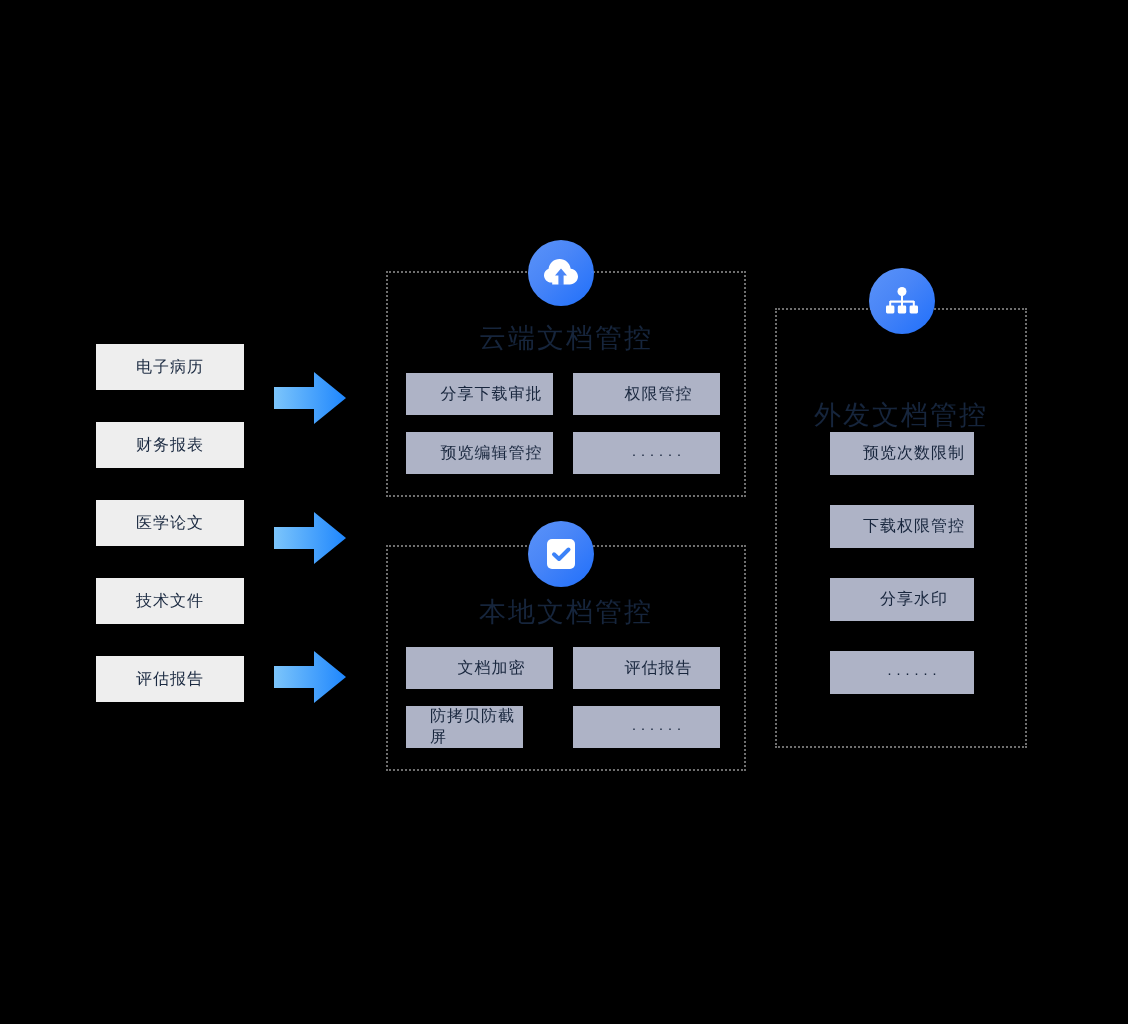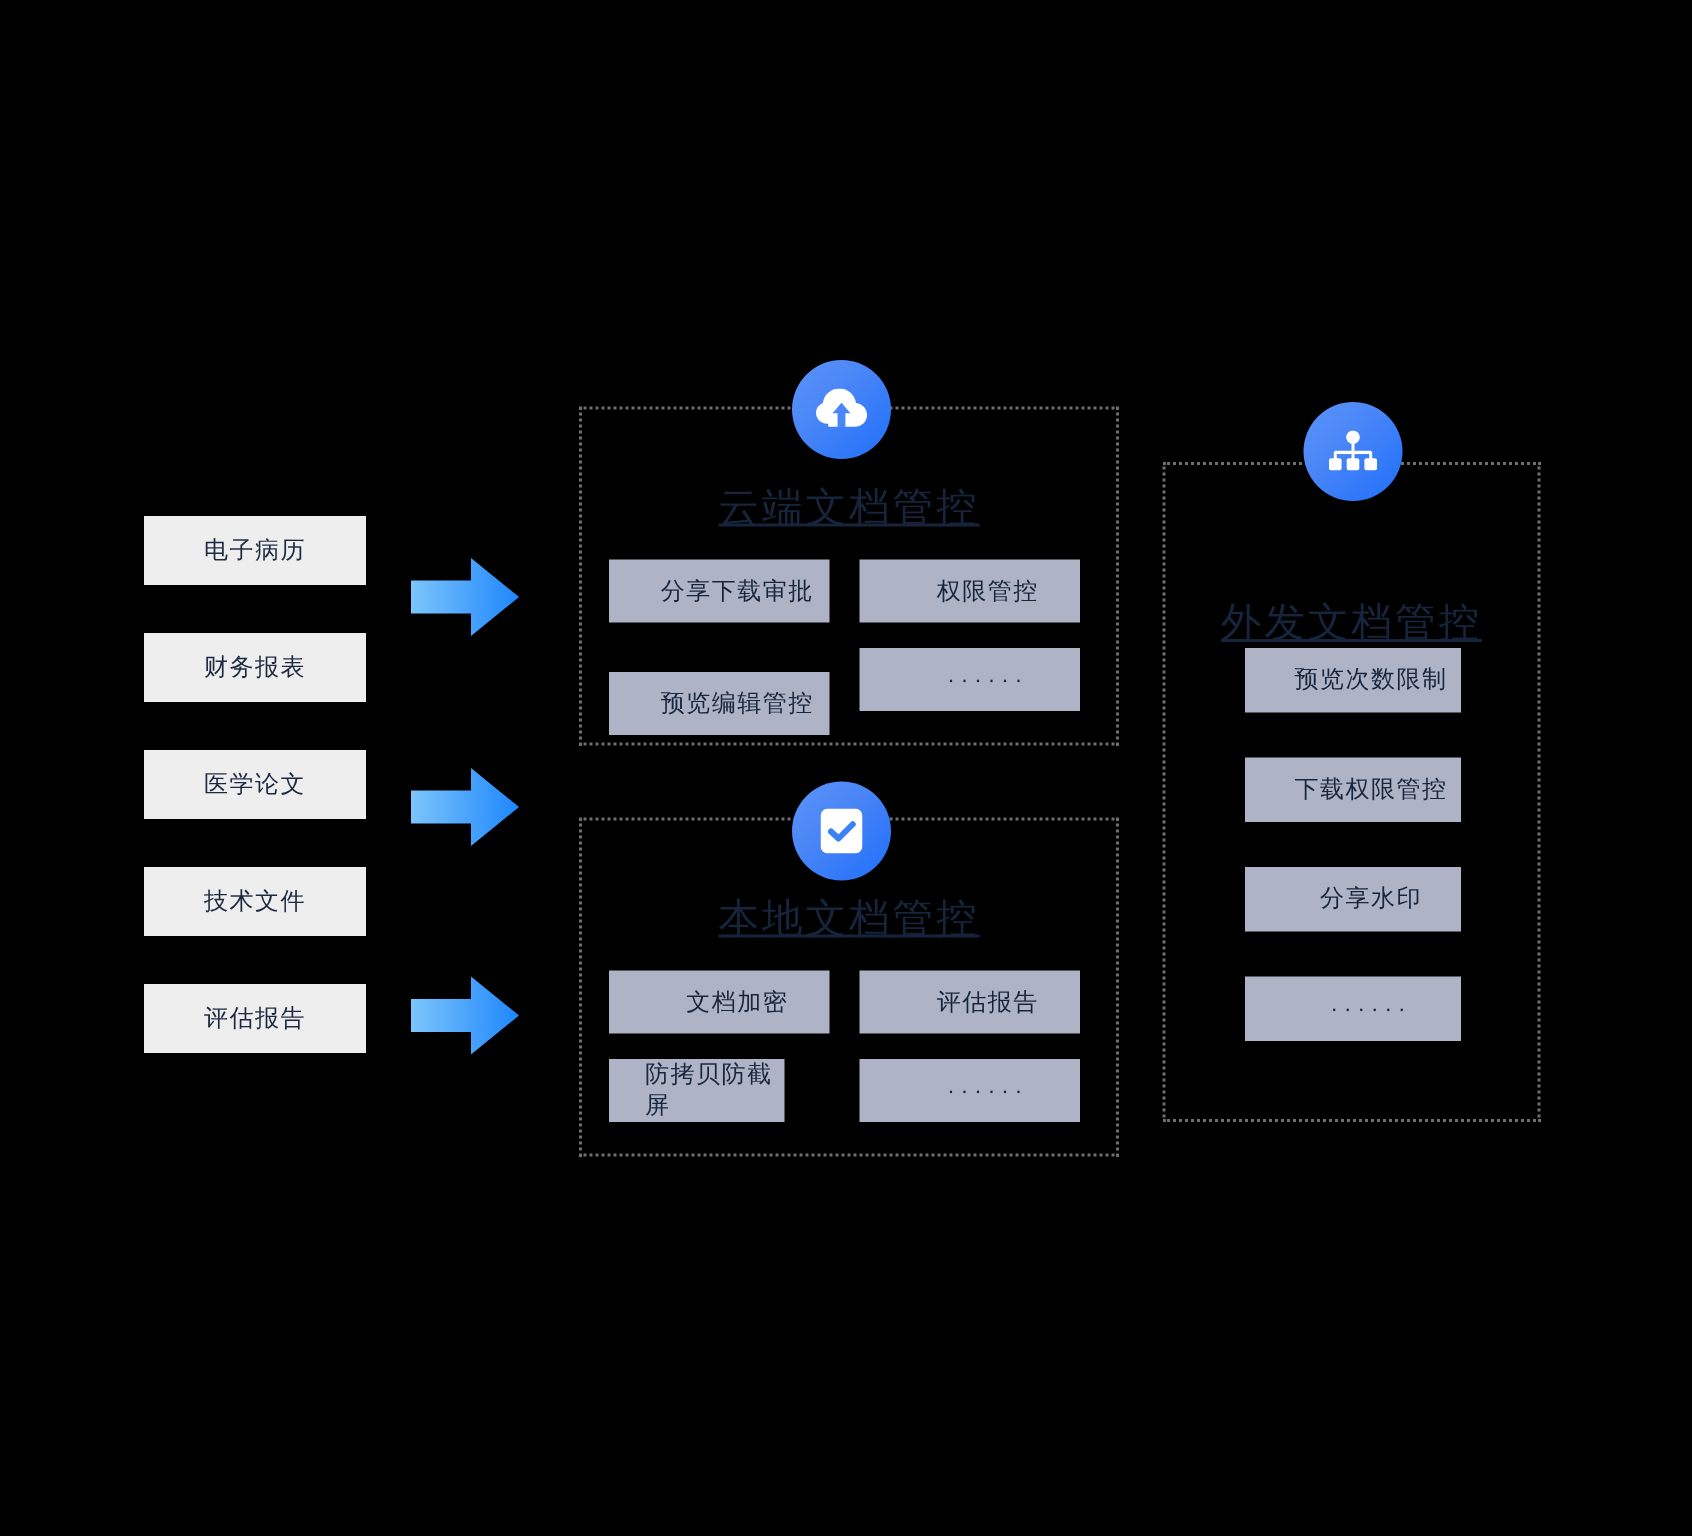--- a/index.html
+++ b/index.html
@@ -62,21 +62,20 @@
   }
   .panel-title {
     position: absolute;
     left: 0;
     width: 100%;
     text-align: center;
     color: #16253c;
     font-size: 27px;
     letter-spacing: 2px;
     white-space: nowrap;
-    text-decoration: underline;
   }
 
   .chip {
     position: absolute;
     background: #aeb3c6;
     color: #18263d;
     display: flex;
     align-items: center;
     justify-content: center;
     font-size: 16px;
@@ -146,21 +145,21 @@
         </linearGradient>
       </defs>
       <path d="M0 15 L40 15 L40 0 L72 26 L40 52 L40 37 L0 37 Z" fill="url(#ag3)"></path>
     </svg>
   </div>
 
   <div class="panel" style="left:386px; top:271px; width:360px; height:226px;">
     <div class="panel-title" style="top:47px;">云端文档管控</div>
     <div class="chip" style="left:18px; top:100px; width:147px; height:42px;">分享下载审批</div>
     <div class="chip" style="left:185px; top:100px; width:147px; height:42px;">权限管控</div>
-    <div class="chip" style="left:18px; top:159px; width:147px; height:42px;margin-top:16px;">预览编辑管控</div>
+    <div class="chip" style="left:18px; top:159px; width:147px; height:42px;">预览编辑管控</div>
     <div class="chip dots" style="left:185px; top:159px; width:147px; height:42px;">······</div>
   </div>
 
   <div class="badge" style="left:528px; top:240px;">
     <svg width="34" height="28" viewBox="0 0 34 28" xmlns="http://www.w3.org/2000/svg">
       <path d="M8.2 25.5h17.6c4.5 0 8.2-3.5 8.2-7.9 0-4.1-3.2-7.5-7.3-7.9C25.9 4.1 21.2 0 15.6 0 9.9 0 5.2 4.2 4.6 9.8 1.9 10.7 0 13.2 0 16.2c0 4 3.2 7.3 7.2 7.3h1z" fill="#ffffff"></path>
       <path d="M17 26.8V14.2" stroke="#4a86f7" stroke-width="0" fill="none"></path>
       <path d="M17 9.5 L23 16.5 L19.6 16.5 L19.6 26 L14.4 26 L14.4 16.5 L11 16.5 Z" fill="#4a86f7"></path>
       <path d="M17 11 L22 17 L19 17 L19 25.5 L15 25.5 L15 17 L12 17 Z" fill="#ffffff" opacity="0"></path>
     </svg>

